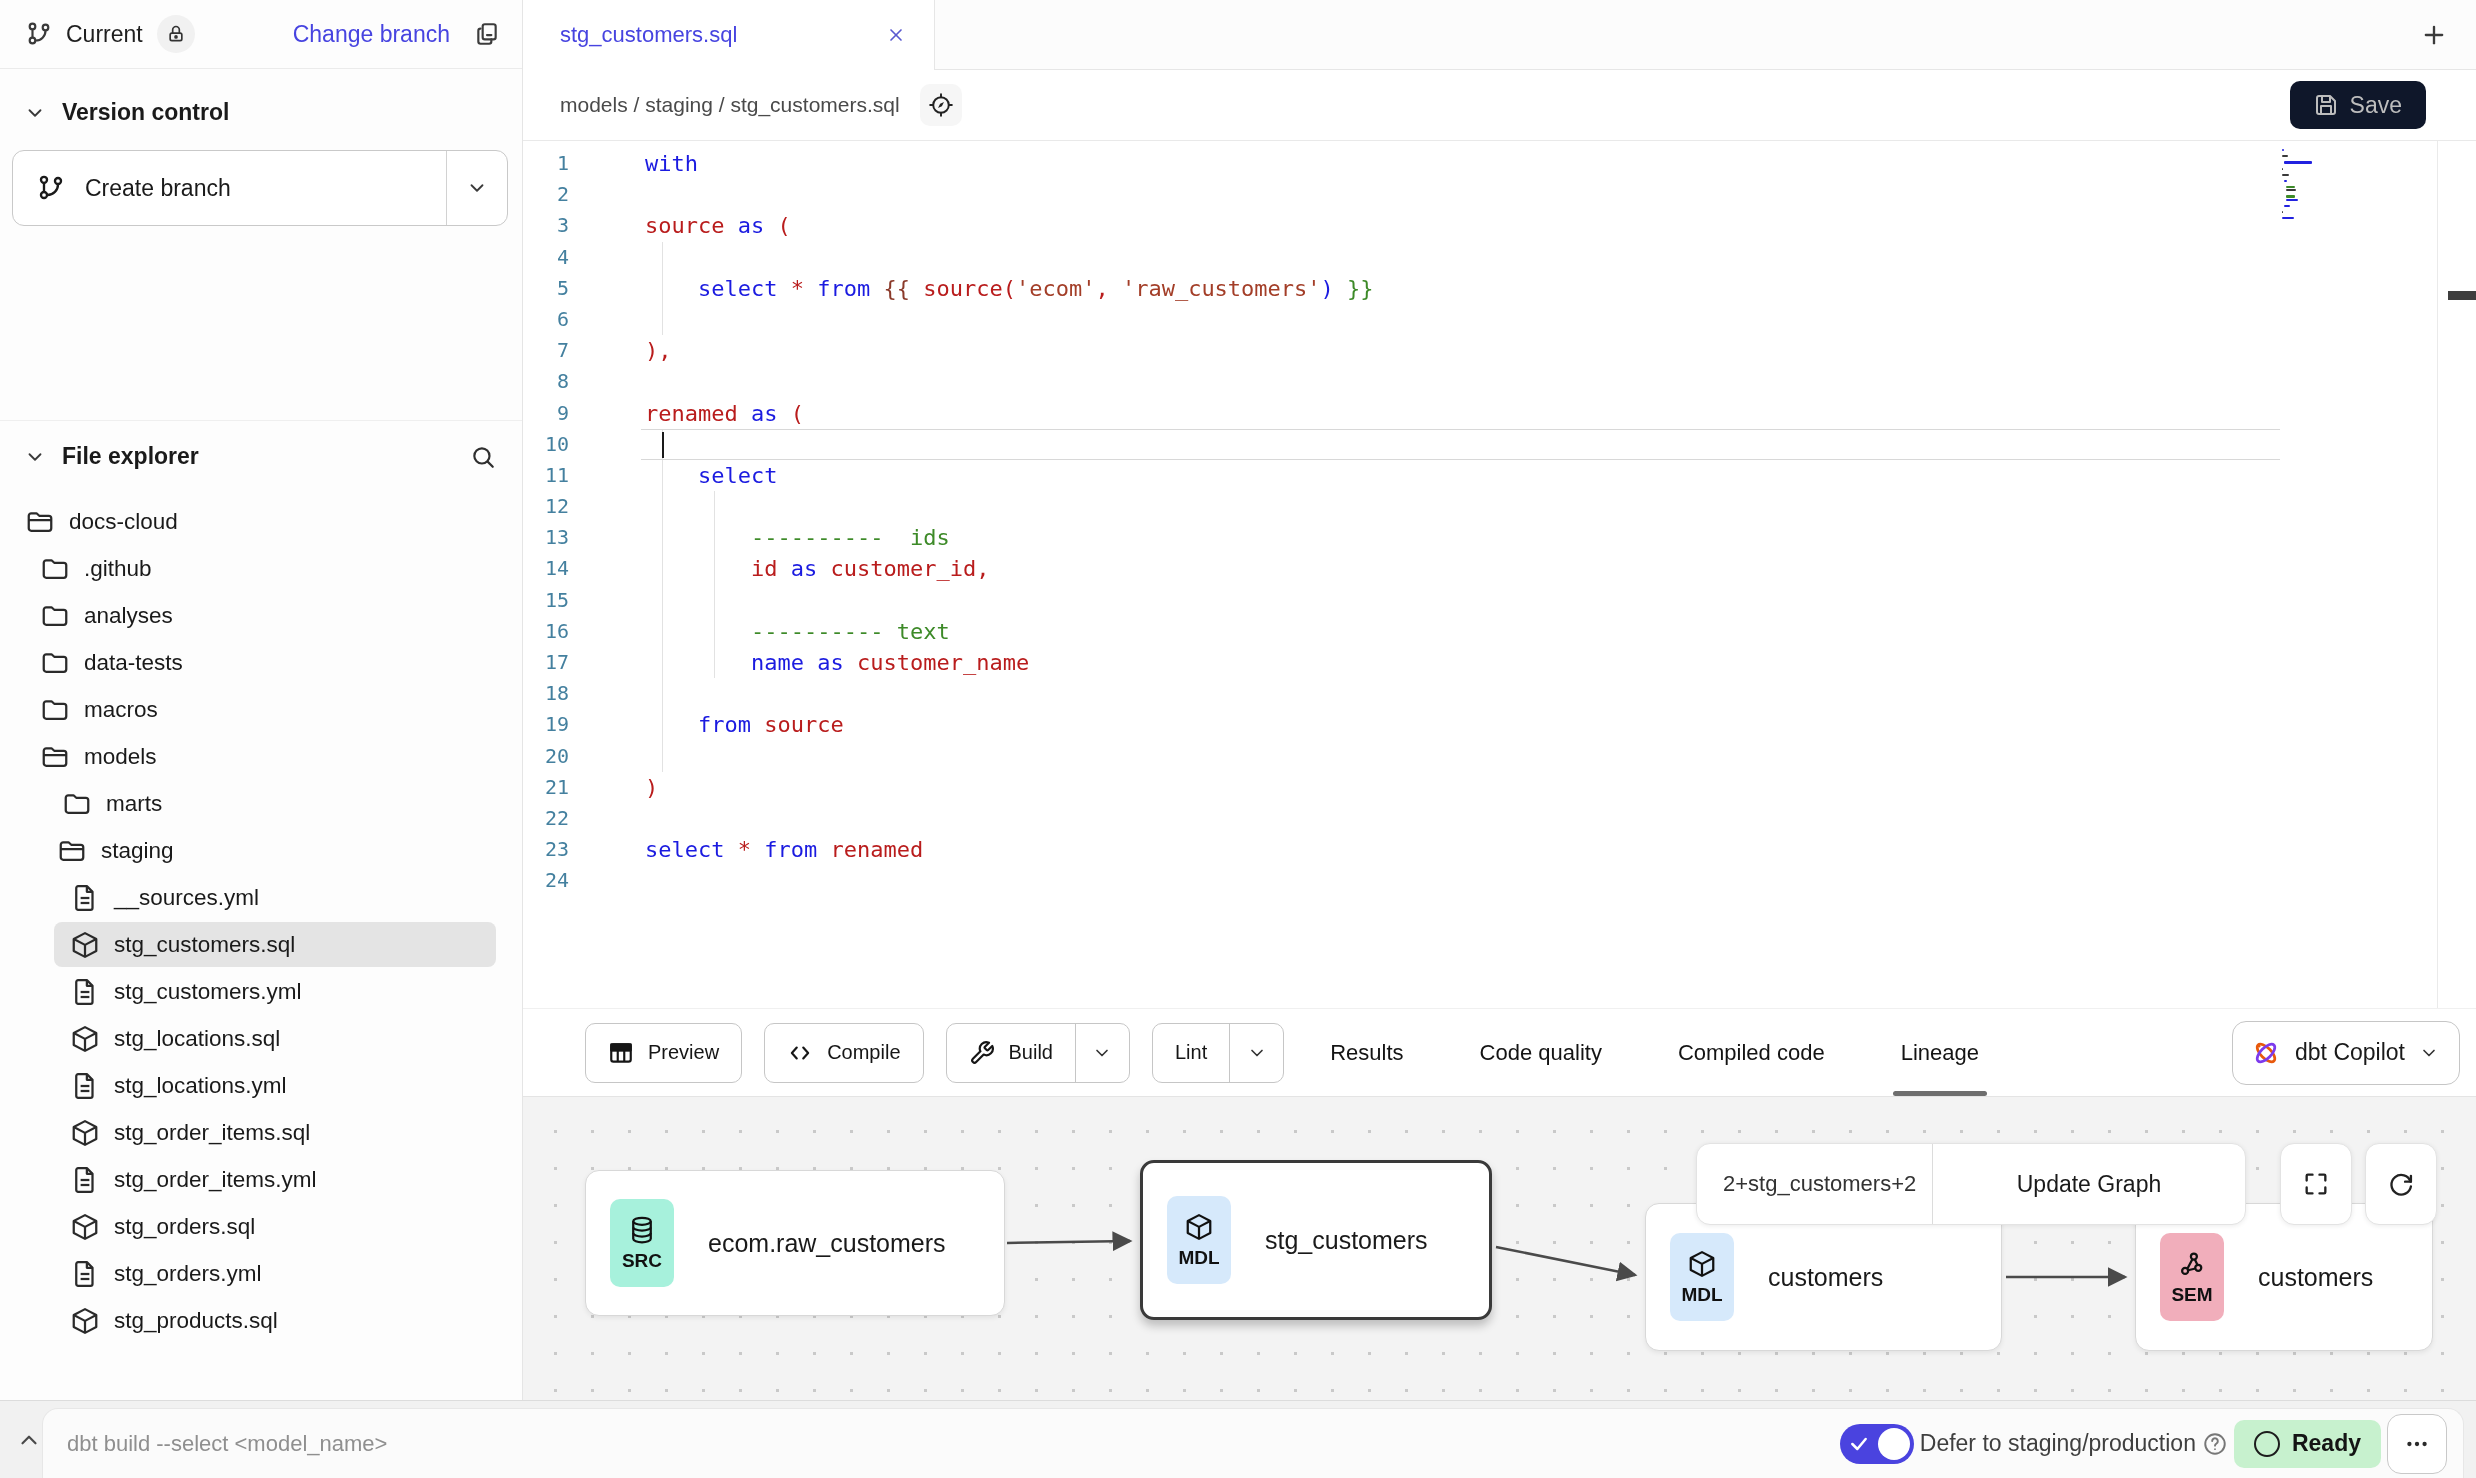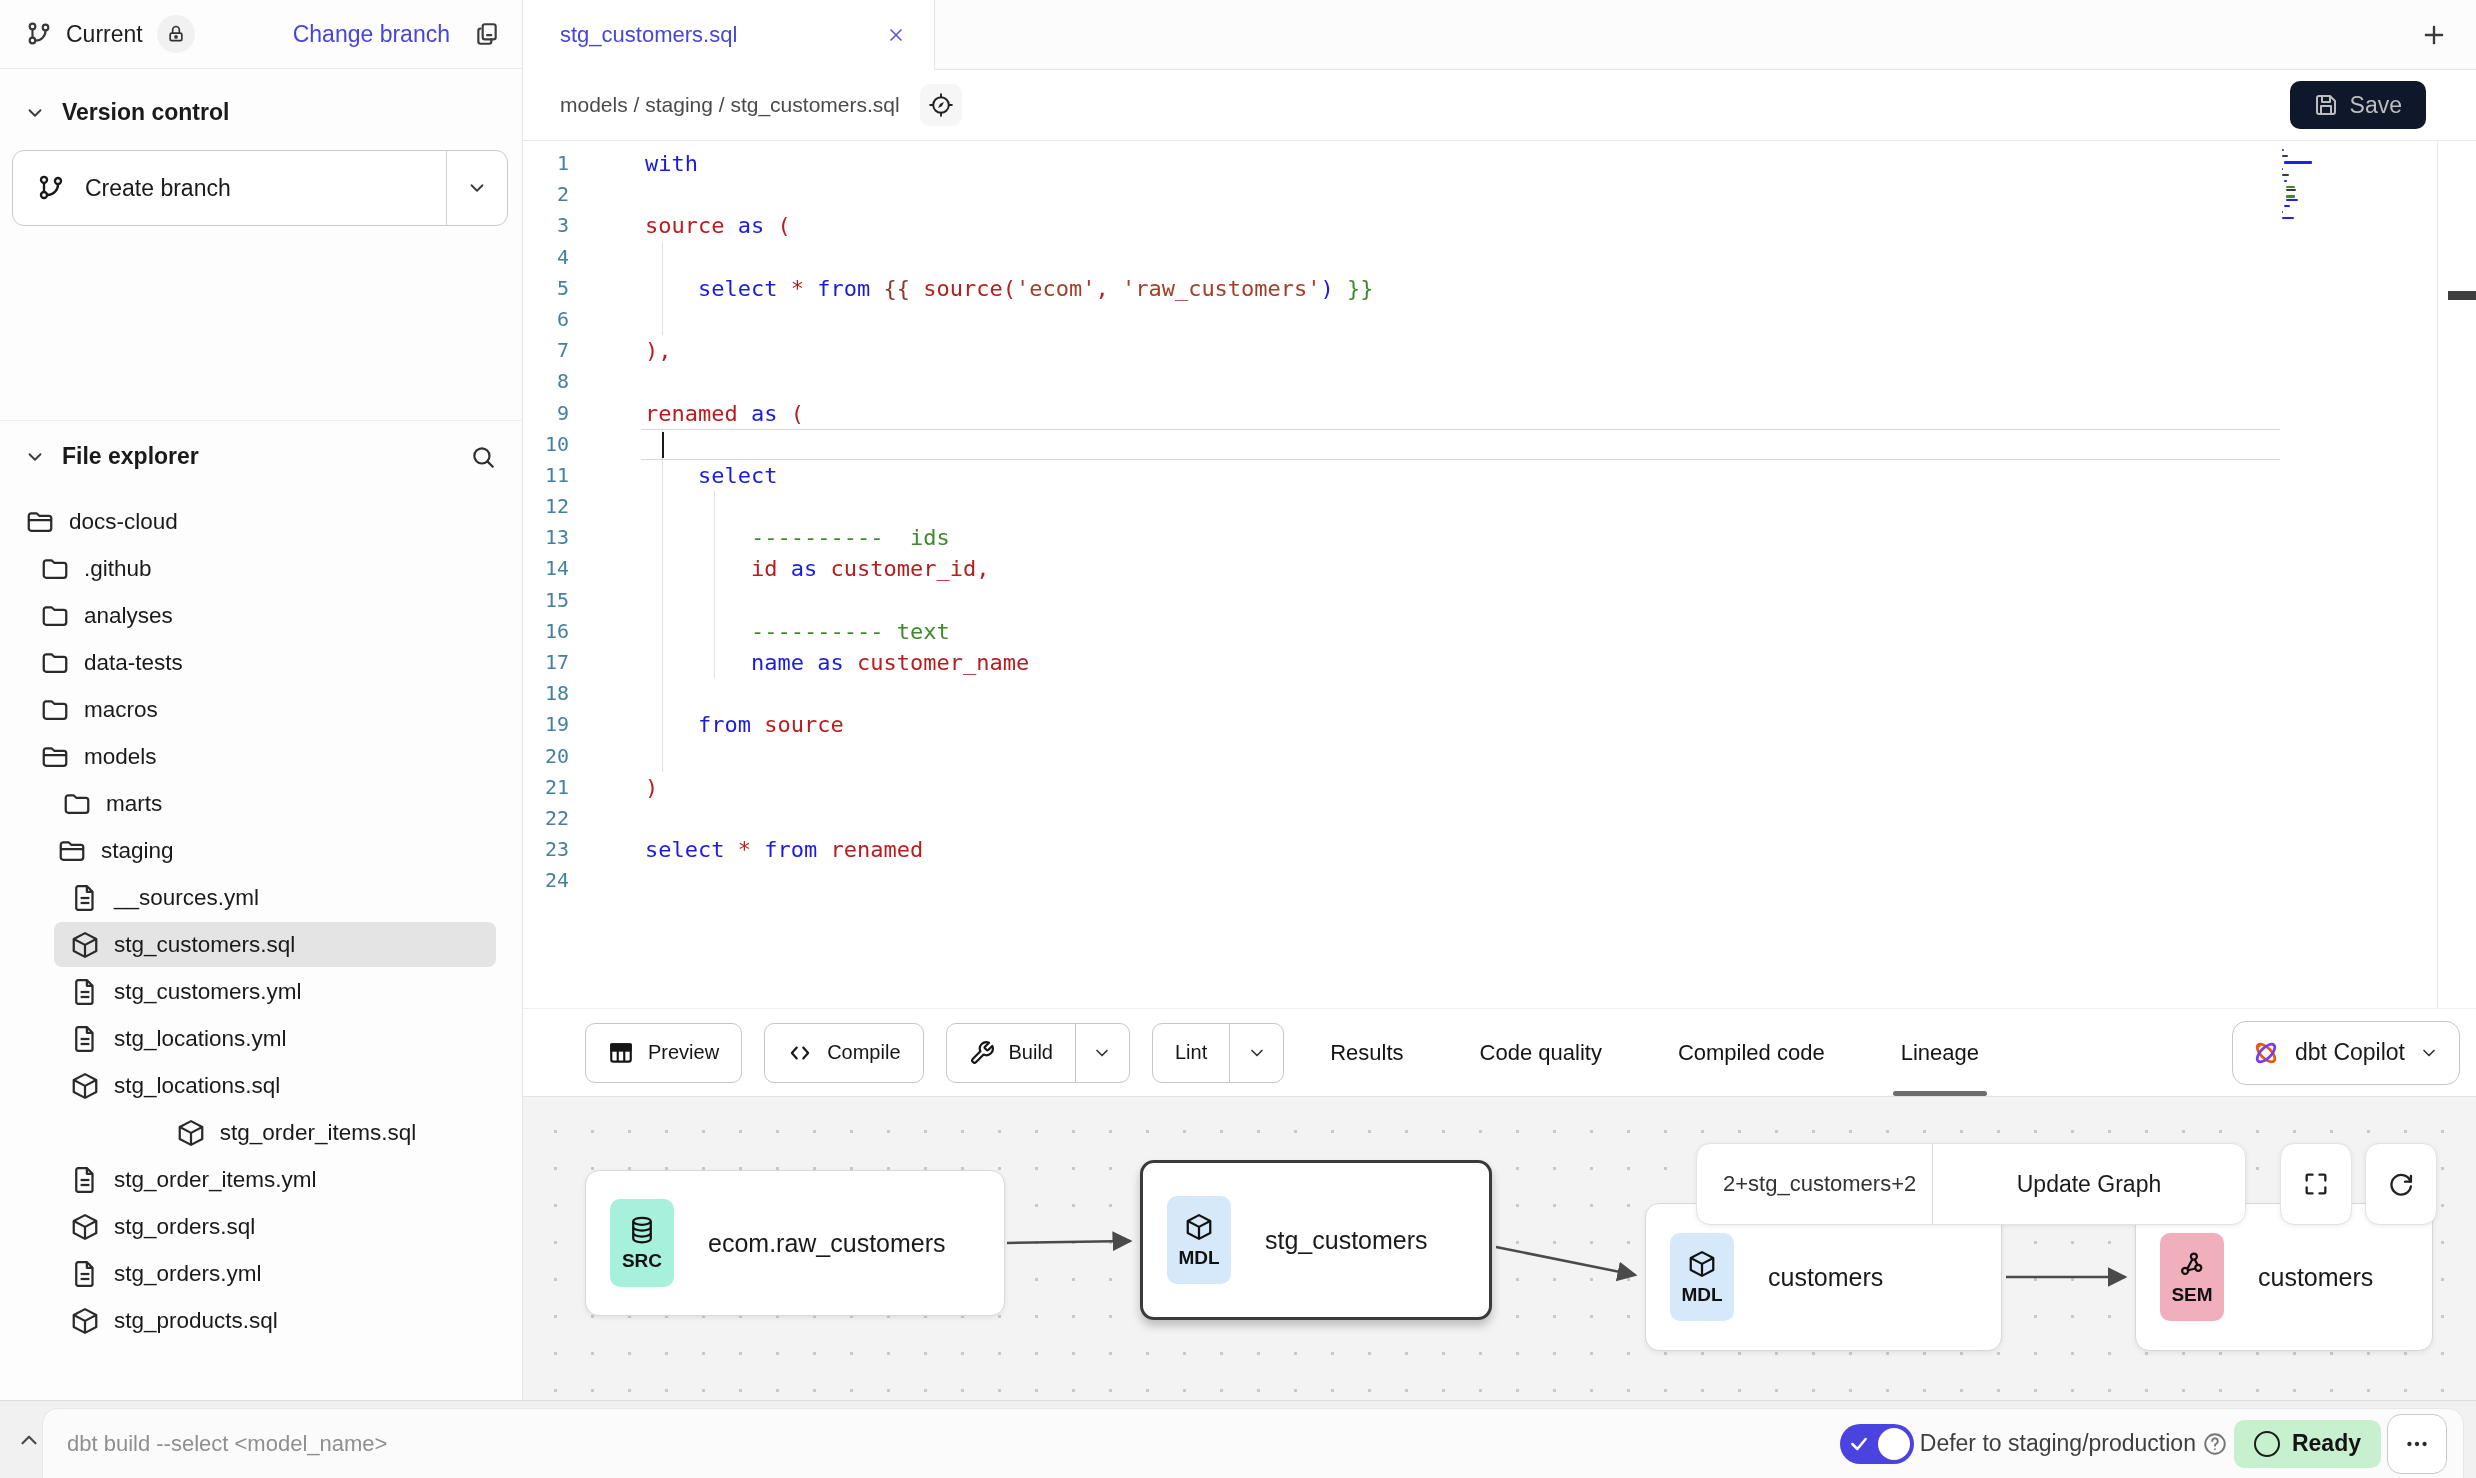--- a/index.html
+++ b/index.html
@@ -305,39 +305,39 @@
                 <polyline points="13.5 2.5 13.5 7 18 7"></polyline>
                 <line x1="8.5" y1="12" x2="15.5" y2="12"></line>
                 <line x1="8.5" y1="16" x2="15.5" y2="16"></line>
               </svg>
             </span>
             <span>stg_customers.yml</span>
           </div>
           <div class="trow" style="padding-left: 70px;">
             <span class="ticon">
               <svg viewBox="0 0 24 24" fill="none" stroke="currentColor" stroke-width="1.8" stroke-linejoin="round">
+                <path d="M12 2.5 21 7.2v9.6L12 21.5 3 16.8V7.2z"></path>
+                <path d="M3 7.2l9 4.7 9-4.7"></path>
+                <path d="M12 11.9v9.6"></path>
+              </svg>
+            </span>
+            <span>stg_locations.sql</span>
+          </div>
+          <div class="trow" style="padding-left: 70px;">
+            <span class="ticon">
+              <svg viewBox="0 0 24 24" fill="none" stroke="currentColor" stroke-width="1.8" stroke-linejoin="round">
                 <path d="M6.5 2.5h7l4.5 4.5v13a1.5 1.5 0 0 1-1.5 1.5h-10A1.5 1.5 0 0 1 5 20V4a1.5 1.5 0 0 1 1.5-1.5z"></path>
                 <polyline points="13.5 2.5 13.5 7 18 7"></polyline>
                 <line x1="8.5" y1="12" x2="15.5" y2="12"></line>
                 <line x1="8.5" y1="16" x2="15.5" y2="16"></line>
               </svg>
             </span>
             <span>stg_locations.yml</span>
           </div>
           <div class="trow" style="padding-left: 70px;">
-            <span class="ticon">
-              <svg viewBox="0 0 24 24" fill="none" stroke="currentColor" stroke-width="1.8" stroke-linejoin="round">
-                <path d="M12 2.5 21 7.2v9.6L12 21.5 3 16.8V7.2z"></path>
-                <path d="M3 7.2l9 4.7 9-4.7"></path>
-                <path d="M12 11.9v9.6"></path>
-              </svg>
-            </span>
-            <span>stg_locations.sql</span>
-          </div>
-          <div class="trow" style="padding-left: 70px; justify-content: center;">
             <span class="ticon">
               <svg viewBox="0 0 24 24" fill="none" stroke="currentColor" stroke-width="1.8" stroke-linejoin="round">
                 <path d="M12 2.5 21 7.2v9.6L12 21.5 3 16.8V7.2z"></path>
                 <path d="M3 7.2l9 4.7 9-4.7"></path>
                 <path d="M12 11.9v9.6"></path>
               </svg>
             </span>
             <span>stg_order_items.sql</span>
           </div>
           <div class="trow" style="padding-left: 70px;">

